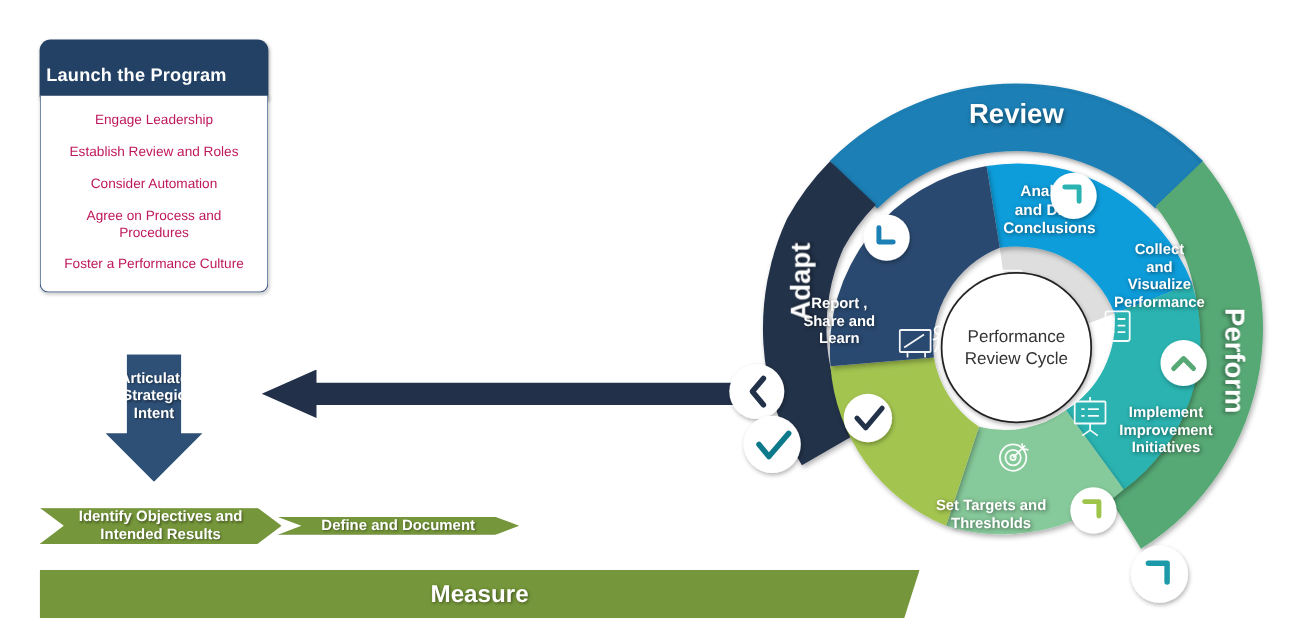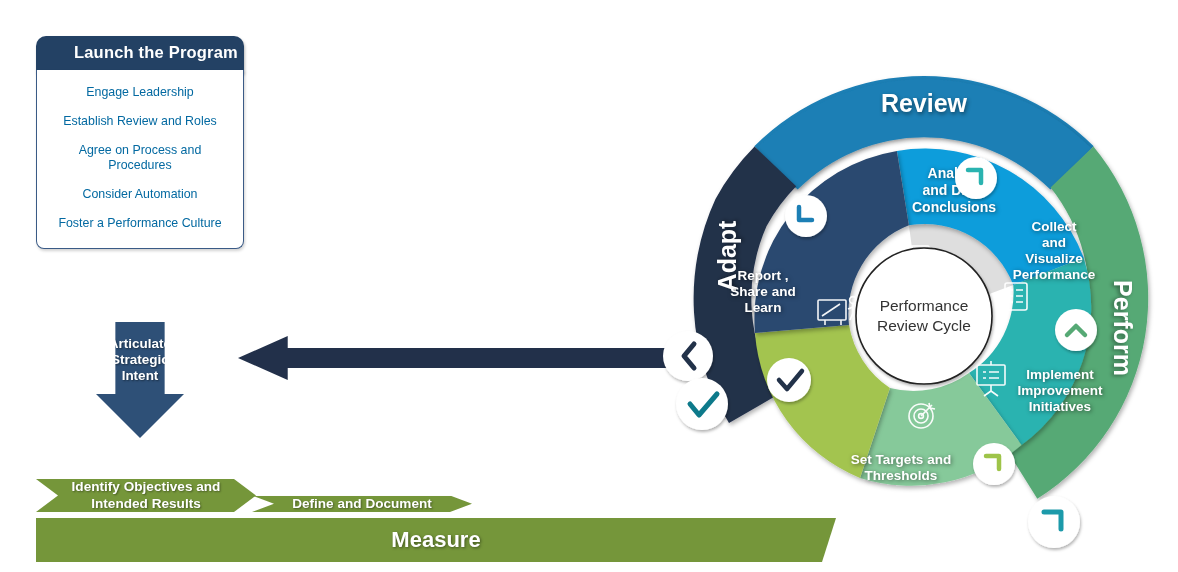--- a/index.html
+++ b/index.html
@@ -3,31 +3,31 @@
 <meta charset="utf-8">
 <style>
   html,body{margin:0;padding:0;background:#ffffff;}
   body{width:1178px;height:572px;position:relative;overflow:hidden;
        font-family:"Liberation Sans",sans-serif;color:#2b2b2b;}
 
   
   #launch-card{position:absolute;left:36px;top:36px;width:208px;}
   #launch-header{
     background:#234164;color:#fff;font-weight:bold;font-size:16.5px;
-    text-align:right;padding:7px 6px 12px;border-radius:10px 10px 4px 4px;
+    text-align:left;padding:24px 6px 12px;border-radius:10px 10px 4px 4px;
     letter-spacing:.2px;box-shadow:1px 2px 3px rgba(0,0,0,.28);
   }
   #launch-body{
     border:1px solid #3a5a86;border-top:none;background:#fff;
     border-radius:0 0 8px 8px;padding:8px 10px 10px;
     box-shadow:1px 2px 3px rgba(0,0,0,.18);
     margin-top:-4px;position:relative;z-index:2;
   }
   .launch-item{font-size:12.4px;line-height:15px;text-align:center;
-    padding:7px 2px;color:#0369a1;}
+    padding:7px 2px;color:#be185d;}
 
   
   #articulate-arrow{
     position:absolute;left:96px;top:322px;width:88px;height:116px;
     background:#2e5077;color:#fff;font-weight:bold;font-size:13.5px;
     line-height:16px;text-align:center;
     clip-path:polygon(22% 0,78% 0,78% 62%,100% 62%,50% 100%,0 62%,22% 62%);
     filter:drop-shadow(1px 2px 2px rgba(0,0,0,.3));
   }
   #articulate-arrow span{display:block;padding-top:14px;
@@ -36,21 +36,21 @@
   
   #feedback-arrow{
     position:absolute;left:238px;top:336px;width:452px;height:44px;
     background:#22304a;
     clip-path:polygon(0 50%,11% 0,11% 27%,100% 27%,100% 73%,11% 73%,11% 100%);
     filter:drop-shadow(1px 2px 2px rgba(0,0,0,.28));
   }
 
   
   #process-row{position:absolute;left:36px;top:444px;height:68px;
-    display:flex;align-items:flex-end;}
+    display:flex;align-items:center;}
   .chevron{
     background:#75963a;color:#fff;font-weight:bold;font-size:13.6px;
     line-height:16.5px;text-align:center;display:flex;align-items:center;
     justify-content:center;padding:0 12px;
     clip-path:polygon(0 0,calc(100% - 22px) 0,100% 50%,calc(100% - 22px) 100%,0 100%,22px 50%);
     margin-right:-4px;filter:drop-shadow(1px 1px 1px rgba(0,0,0,.25));
   }
   .chevron:first-child{clip-path:polygon(0 0,calc(100% - 22px) 0,100% 50%,calc(100% - 22px) 100%,0 100%,22px 50%);}
   .chevron span{text-shadow:1px 1px 2px rgba(0,0,0,.4);}
 
@@ -76,22 +76,22 @@
     font-size:15.5px;text-anchor:middle;font-weight:normal;}
 </style>
 </head>
 <body>
 
 <div id="launch-card">
   <div id="launch-header">Launch the Program</div>
   <div id="launch-body">
     <div class="launch-item">Engage Leadership</div>
     <div class="launch-item">Establish Review and Roles</div>
+    <div class="launch-item">Consider Automation</div>
     <div class="launch-item">Agree on Process and Procedures</div>
-    <div class="launch-item">Consider Automation</div>
     <div class="launch-item">Foster a Performance Culture</div>
   </div>
 </div>
 
 <div id="articulate-arrow">
   <span>Articulate Strategic Intent</span>
 </div>
 
 <div id="feedback-arrow"></div>
 

